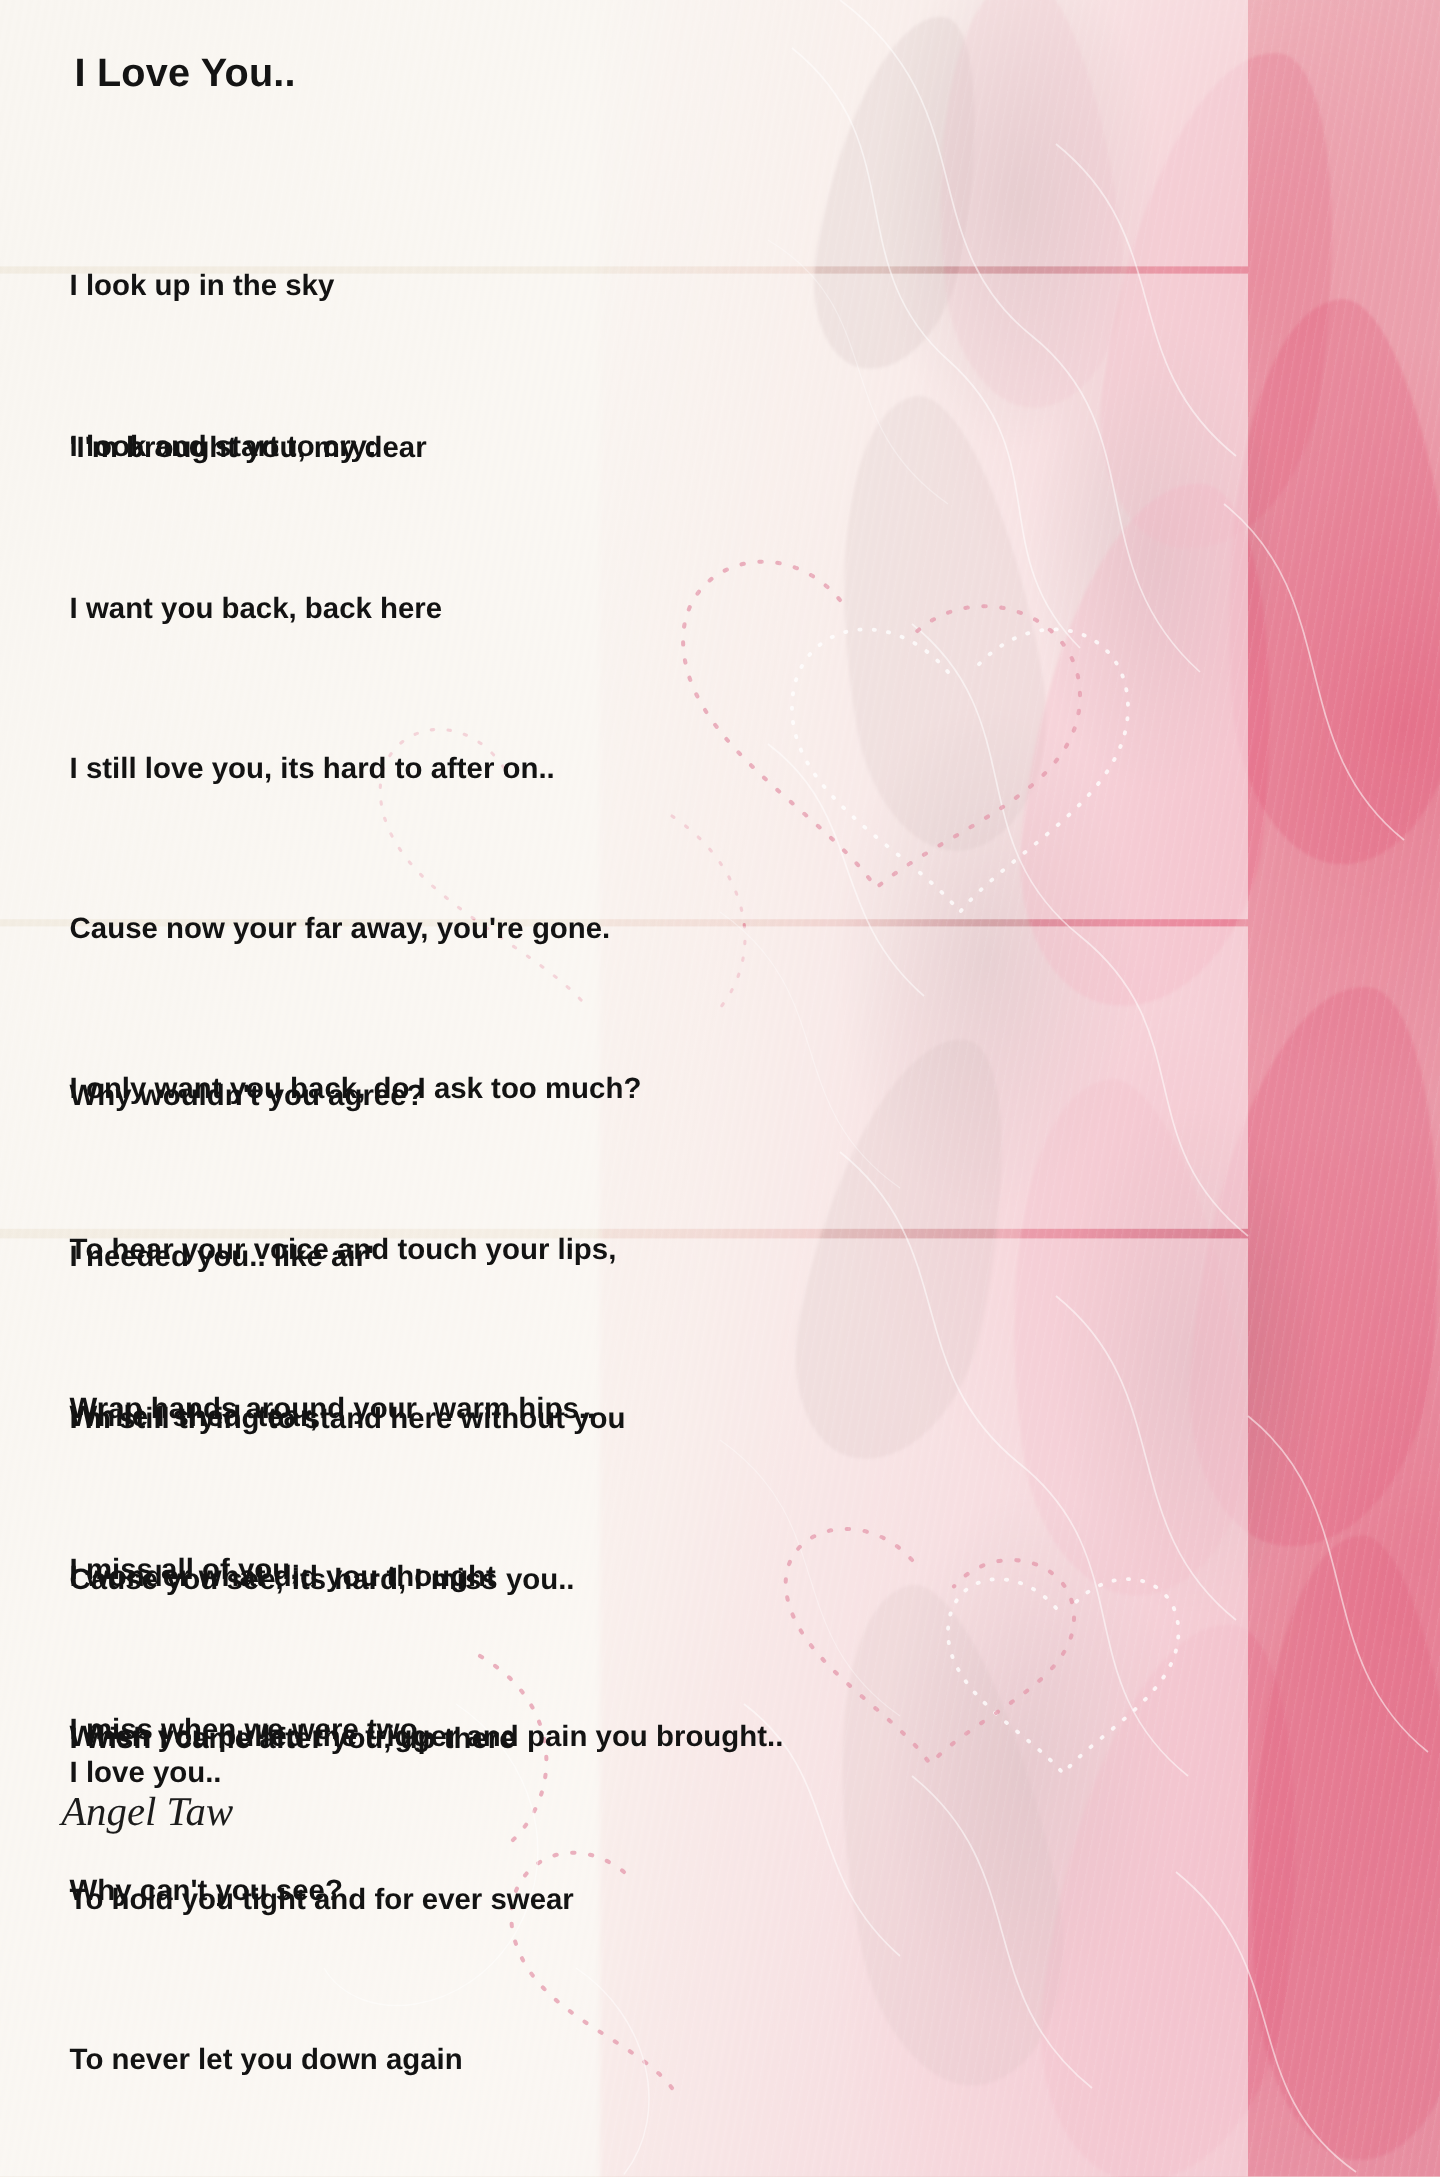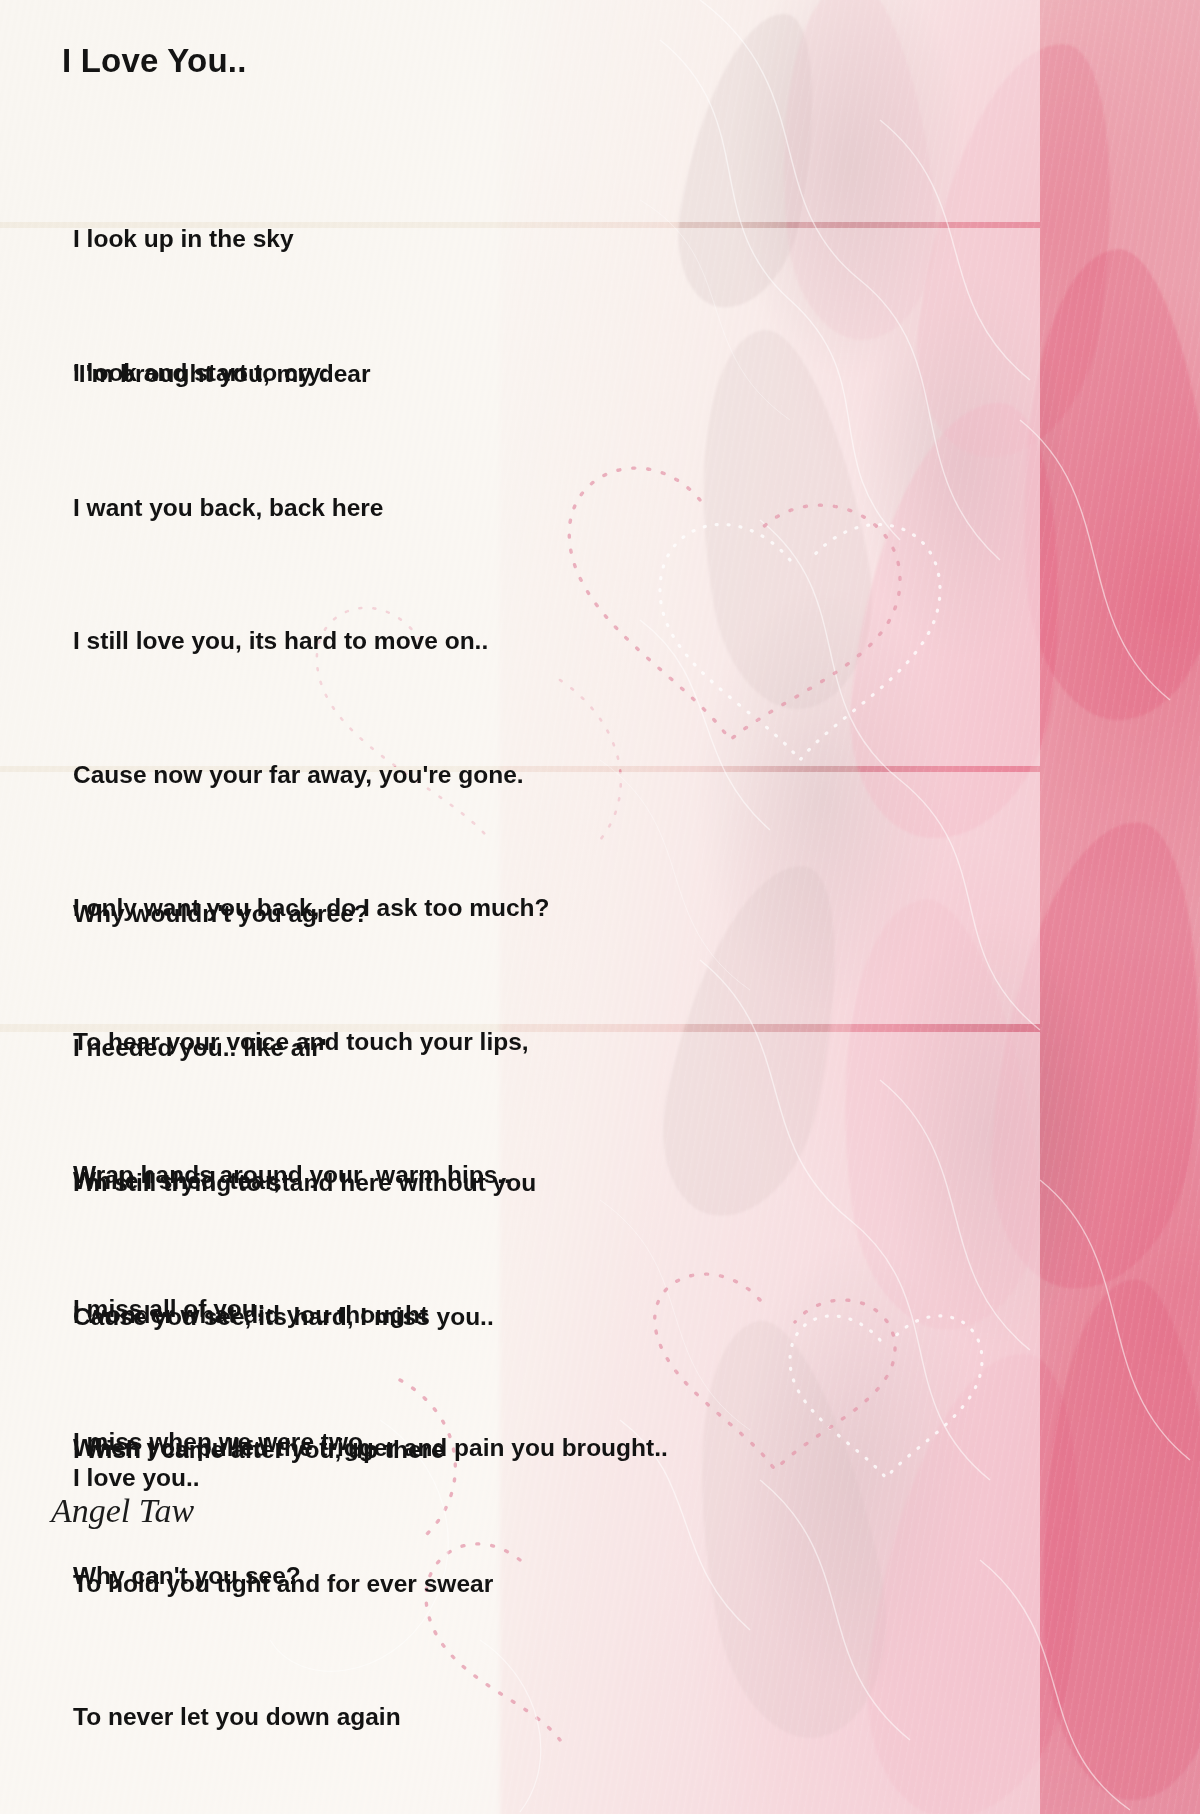--- a/index.html
+++ b/index.html
@@ -104,21 +104,21 @@
     position: absolute;
     left: 62px;
     top: 42px;
     font-size: 33px;
     font-weight: bold;
     color: #141414;
     letter-spacing: 0.2px;
   }
   .stanza {
     position: absolute;
-    left: 73px;
+    left: 58px;
     color: #131313;
     font-size: 24.5px;
     font-weight: bold;
     line-height: 44.5px;
     white-space: pre;
   }
   .line {
     white-space: pre;
   }
   .signature {
@@ -207,21 +207,21 @@
     <div class="title">I Love You..</div>
 
     <div class="stanza" style="top:128px;">
       <div class="line">I look up in the sky</div>
       <div class="line">I look and start to cry:</div>
     </div>
 
     <div class="stanza" style="top:263px;">
       <div class="line">'I'm brought you, my dear</div>
       <div class="line">I want you back, back here</div>
-      <div class="line">I still love you, its hard to move on..</div>
+      <div class="line">I still love you, its hard to after on..</div>
       <div class="line">Cause now your far away, you're gone.</div>
       <div class="line">I only want you back, do I ask too much?</div>
       <div class="line">To hear your voice and touch your lips,</div>
       <div class="line">Wrap hands around your  warm hips..</div>
       <div class="line">I miss all of you,</div>
       <div class="line">I miss when we were two..</div>
       <div class="line">Why can't you see?</div>
     </div>
 
     <div class="stanza" style="top:803px;">

